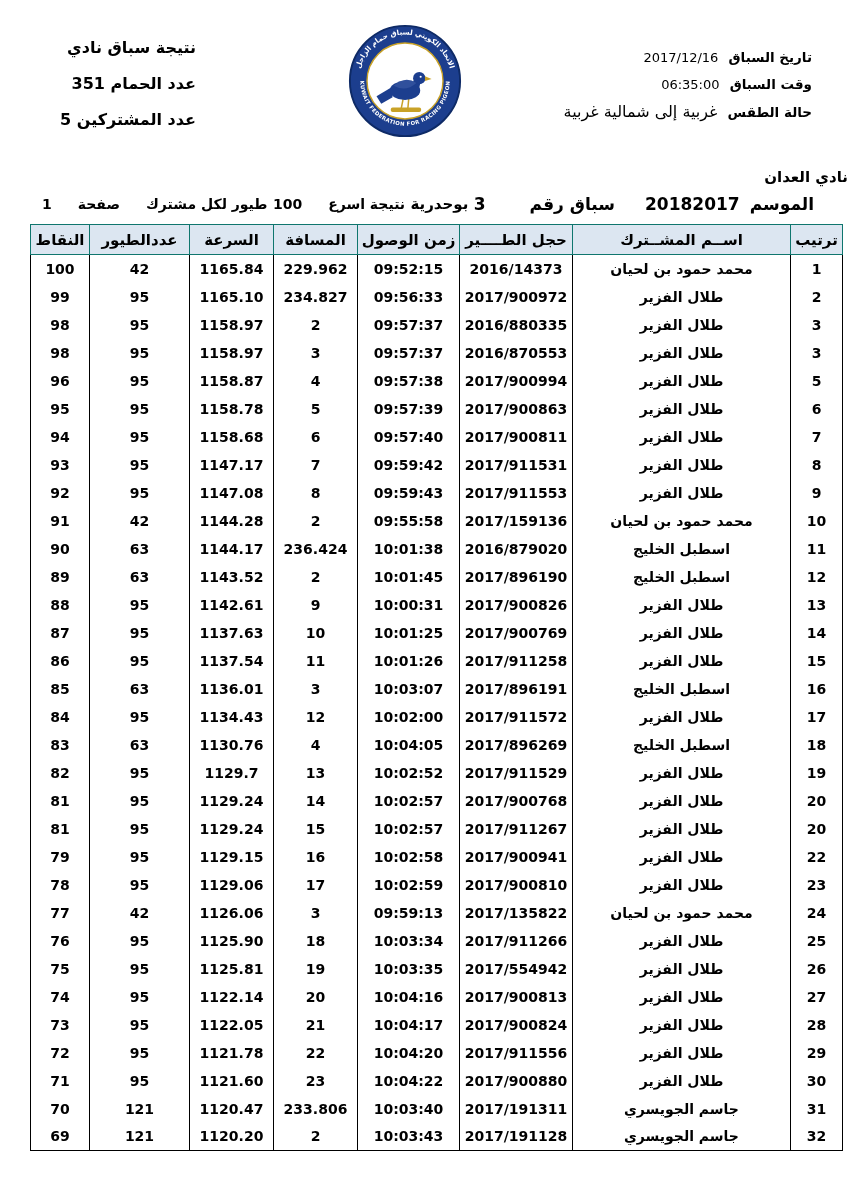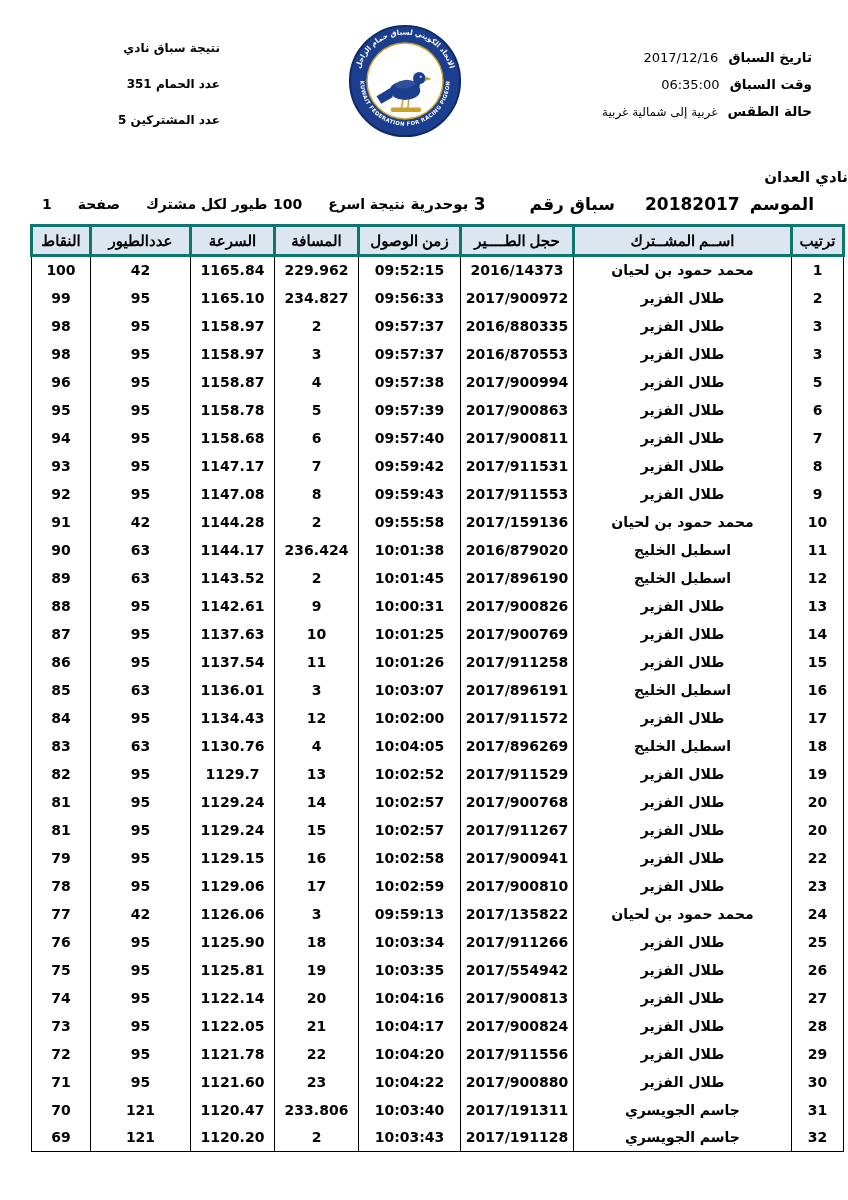--- a/index.html
+++ b/index.html
@@ -5,56 +5,56 @@
   * { margin:0; padding:0; box-sizing:border-box; }
   html,body { background:#ffffff; }
   body {
     width:848px; height:1200px; position:relative; overflow:hidden;
     font-family:"DejaVu Sans","Liberation Sans",sans-serif;
     color:#000;
   }
   .header { position:relative; height:162px; }
 
   .left-block {
-    position:absolute; top:30px; left:60px; width:160px;
-    direction:rtl; font-weight:bold; font-size:12px;
+    position:absolute; top:30px; left:36px; width:160px;
+    direction:rtl; font-weight:bold; font-size:16px;
   }
   .left-block .lline { line-height:36px; white-space:nowrap; }
 
   .logo-wrap { position:absolute; top:24px; left:348px; width:114px; height:114px; }
 
   .right-block {
     position:absolute; top:44px; right:36px; width:260px;
     direction:rtl; font-size:13px;
   }
   .right-block .rline { line-height:27px; white-space:nowrap; }
   .right-block .rlabel { font-weight:bold; font-size:13.5px; }
   .right-block .rvalue { margin-right:6px; }
-  .right-block .smallval { font-size:12px; }
+  .right-block .smallval { font-size:16px; }
   .ltr { direction:ltr; unicode-bidi:embed; }
 
   .club-name { text-align:right; font-weight:bold; font-size:15px; margin-top:6px; }
 
   .meta-row {
     display:flex; direction:rtl; align-items:center; justify-content:space-between;
     padding:8px 34px 6px 42px; font-weight:bold;
   }
   .meta-group { display:flex; direction:rtl; align-items:baseline; gap:10px; white-space:nowrap; }
   .meta-big { font-size:17px; }
   .meta-mid { font-size:15px; }
   .meta-small { font-size:14px; }
 
   table.results {
     border-collapse:collapse; direction:rtl; table-layout:fixed;
     width:812px; margin:4px 6px 0 30px; border:1px solid #000;
   }
   table.results th {
-    background:#dce6f1; border:3px solid #0f766e;
+    background:#dce6f1; border:1px solid #0f766e;
     font-size:15px; font-weight:bold; height:30px; padding:2px 3px;
-    text-align:center; white-space:nowrap; overflow:hidden;font-family:Liberation Serif, serif;
+    text-align:center; white-space:nowrap; overflow:hidden;
   }
   table.results td {
     border-left:1px solid #000; border-right:1px solid #000;
     font-size:14px; font-weight:bold; text-align:center;
     height:28px; padding:0 3px; white-space:nowrap; overflow:hidden;
   }
 </style>
 </head>
 <body>
 

